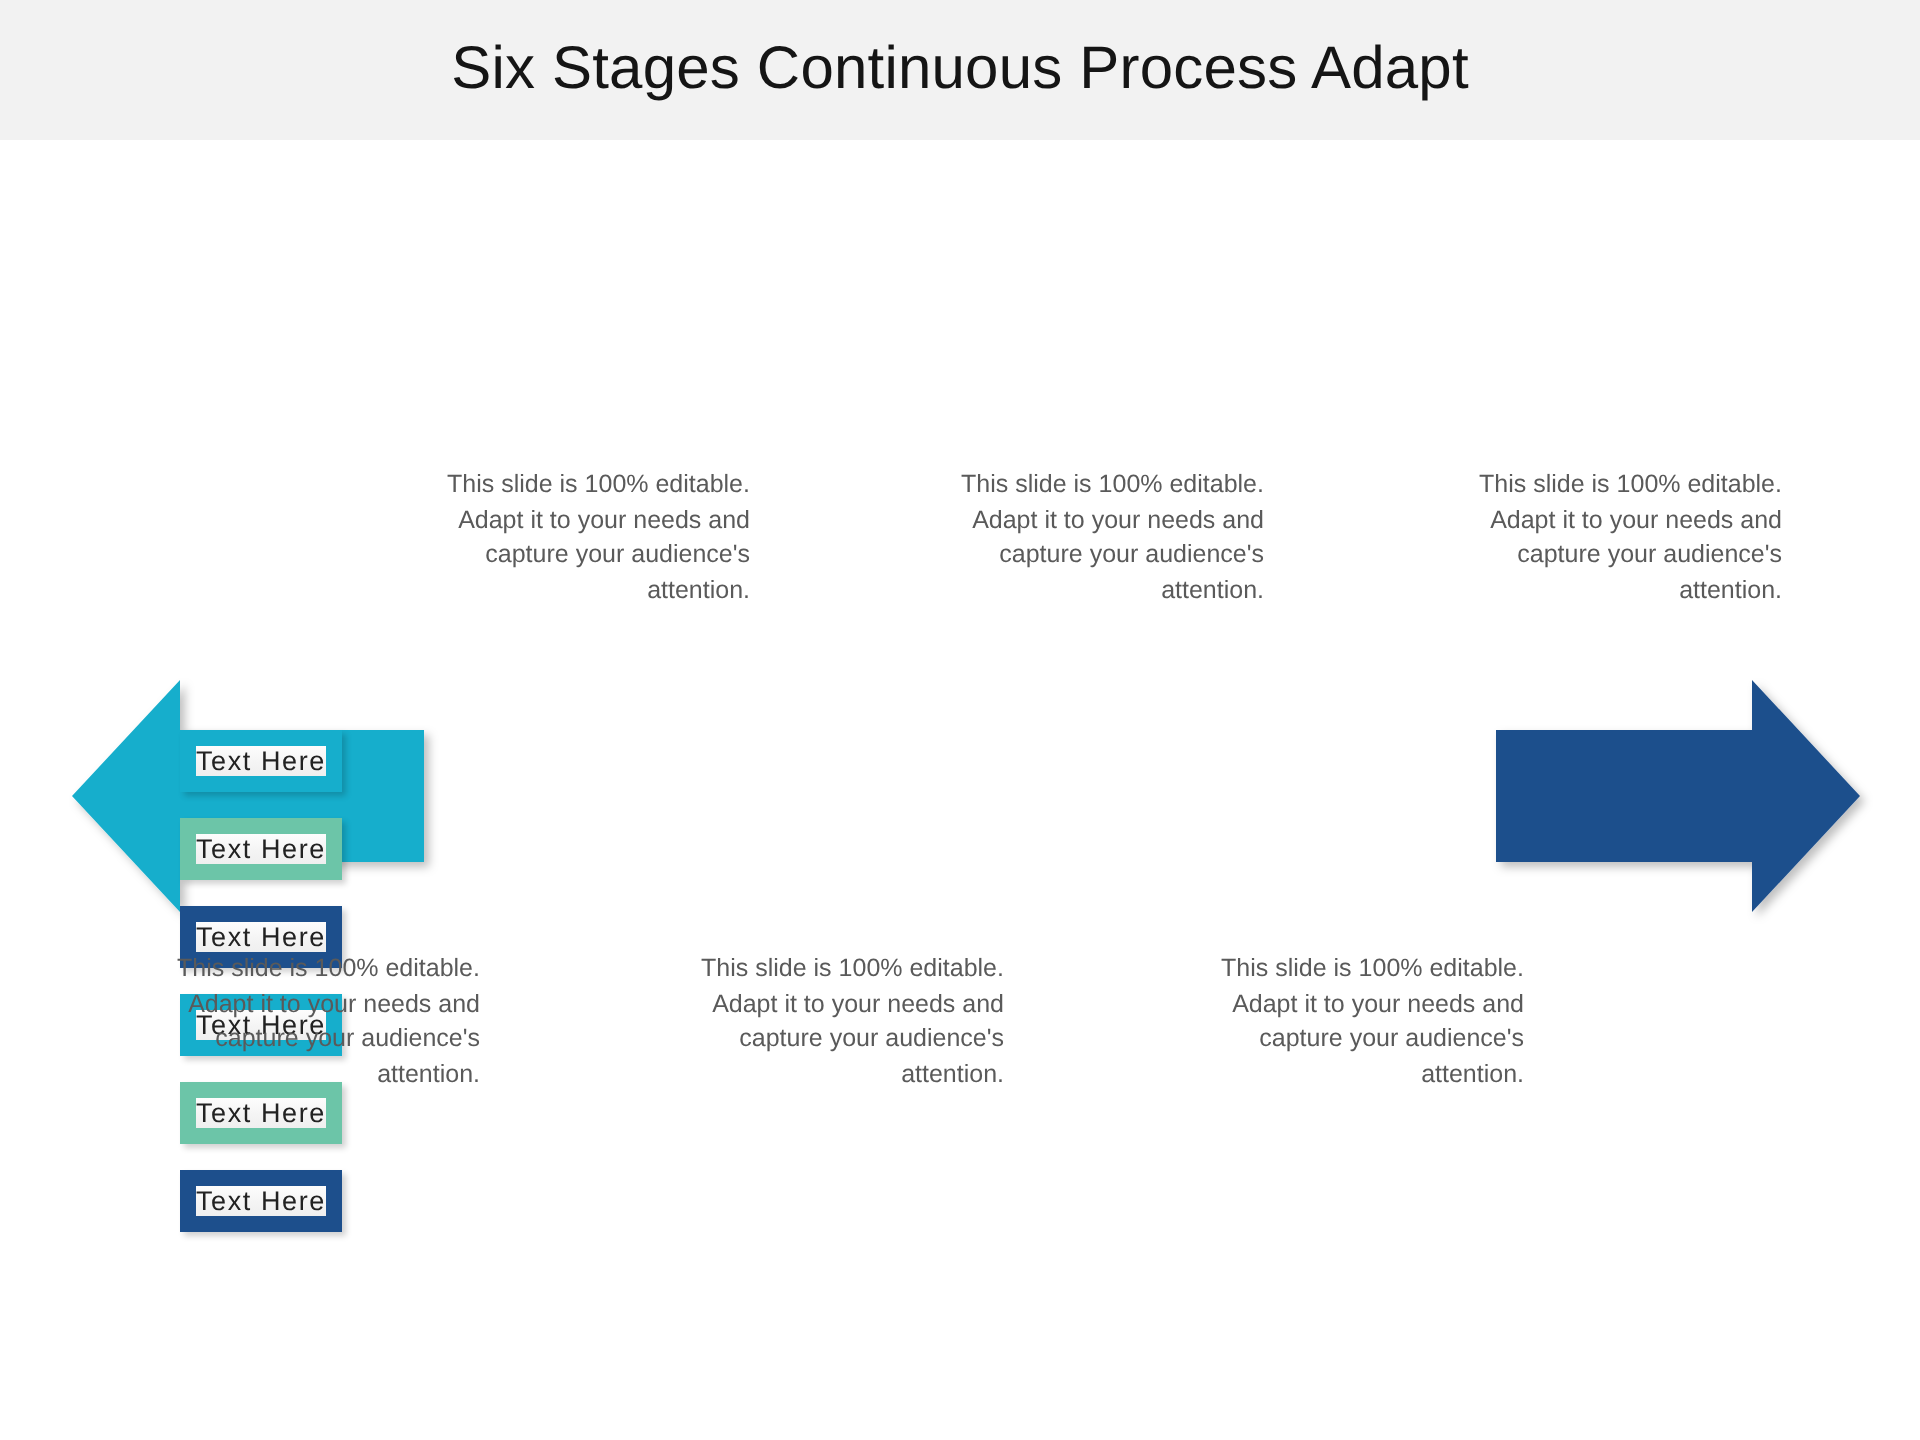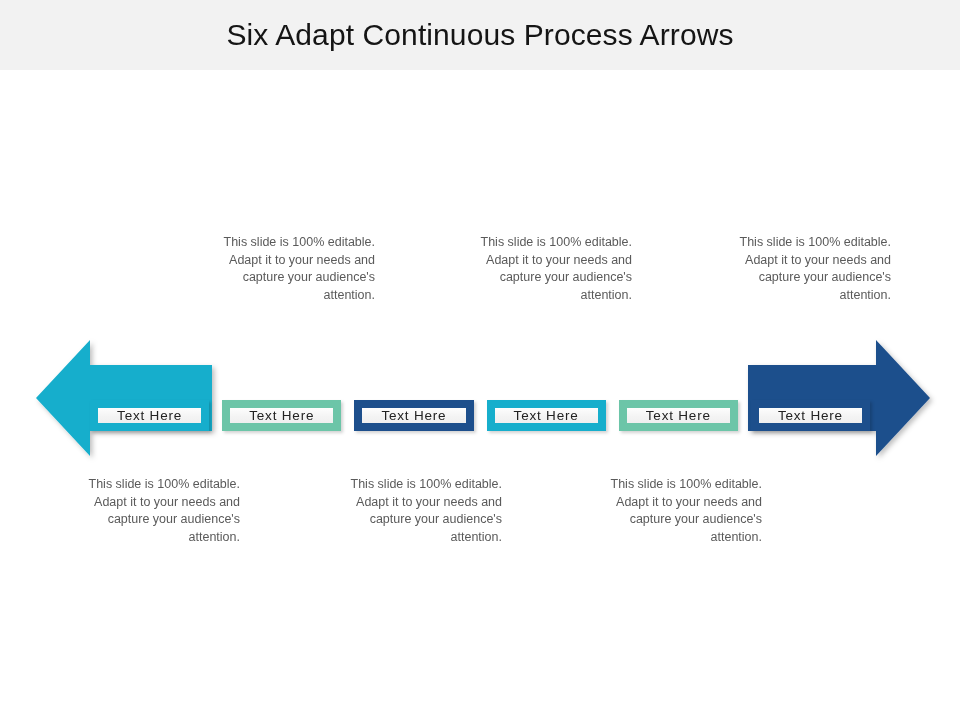--- a/index.html
+++ b/index.html
@@ -65,22 +65,22 @@
   }
 
   
   #stage-row {
     position: absolute;
     left: 90px;
     top: 295px;       
     width: 780px;
     height: 66px;
     display: flex;
-    flex-direction: row;
-    align-items: flex-end;
+    flex-direction: column;
+    align-items: flex-start;
     gap: 13px;
   }
   .stage-box {
     position: relative;
     flex: 1 1 0;
     box-sizing: border-box;
     border-style: solid;
     border-width: 8px;
     background: linear-gradient(180deg, #fdfdfd 0%, #f4f4f4 55%, #efefef 100%);
     display: flex;
@@ -120,21 +120,21 @@
   .cap-b1 { left: 70px; }
   .cap-b2 { left: 332px; }
   .cap-b3 { left: 592px; }
 </style>
 </head>
 <body>
 
 <div id="slide">
 
   <div id="header-band">
-    <div id="slide-title">Six Adapt Continuous Process Arrows</div>
+    <div id="slide-title">Six Stages Continuous Process Adapt</div>
   </div>
 
   <div id="diagram">
 
     <svg id="arrow-layer" viewBox="0 0 960 650" width="960" height="650">
       <defs>
         <filter id="shp" x="-25%" y="-25%" width="160%" height="160%">
           <feDropShadow dx="2.5" dy="2.5" stdDeviation="2.5" flood-color="#000000" flood-opacity="0.25"></feDropShadow>
         </filter>
       </defs>

